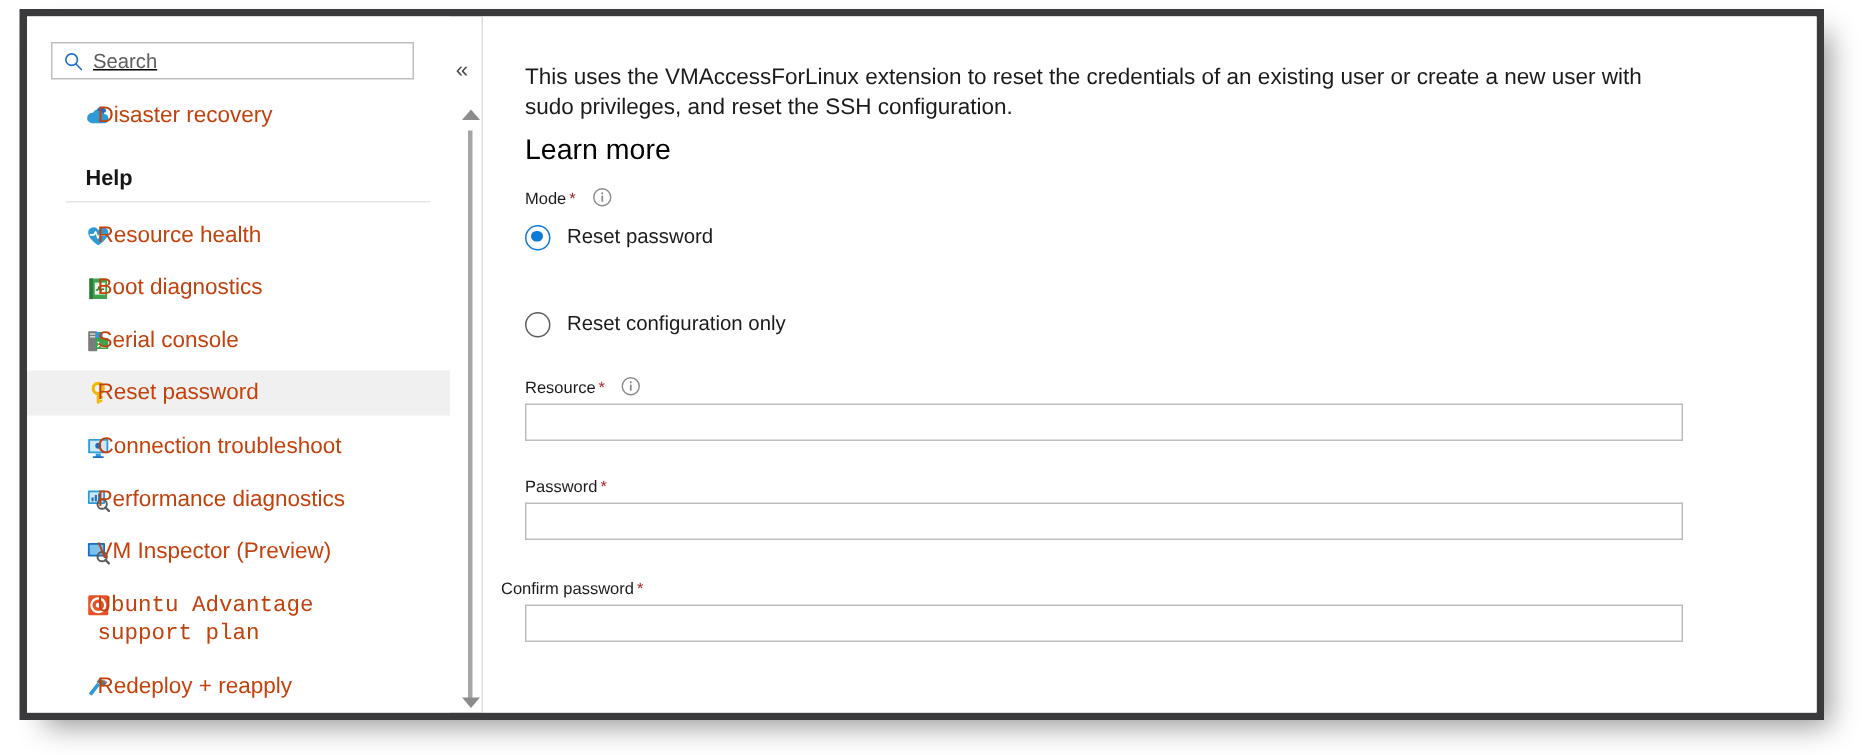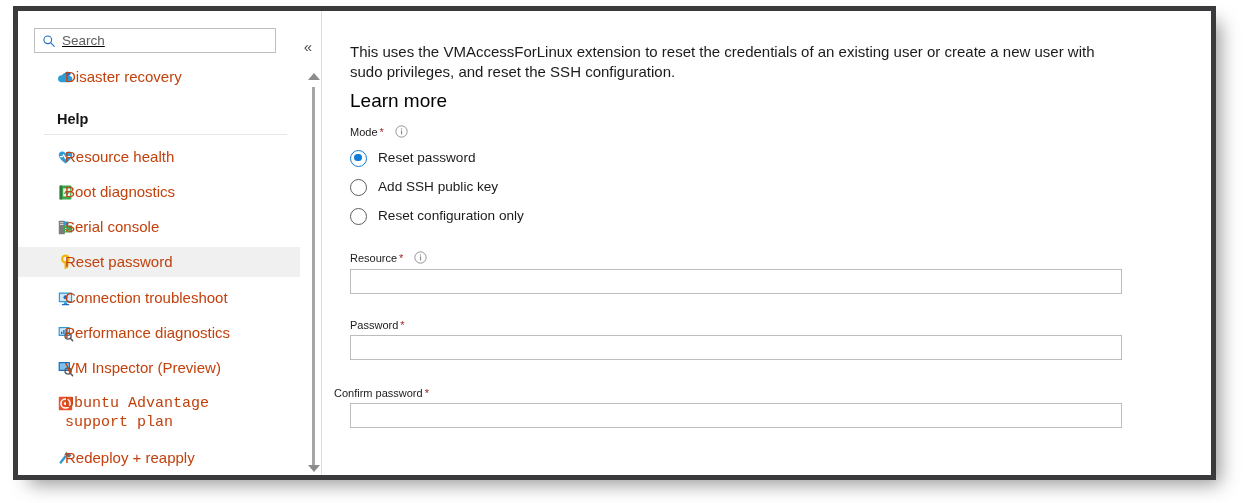--- a/index.html
+++ b/index.html
@@ -431,24 +431,20 @@
             <circle cx="7" cy="7" r="6.1" fill="none" stroke="#8a8a8a" stroke-width="1"></circle>
             <circle cx="7" cy="4.2" r="0.75" fill="#8a8a8a"></circle>
             <rect x="6.4" y="5.8" width="1.25" height="4.4" fill="#8a8a8a"></rect>
           </svg>
         </div>
 
         <div class="radio-row on" style="top:136px">
           <span class="radio-mark"></span>
           <span class="radio-label">Reset password</span>
         </div>
-        <div class="radio-row" style="top:165px">
-          <span class="radio-mark"></span>
-          <span class="radio-label">Add SSH public key</span>
-        </div>
         <div class="radio-row" style="top:194px">
           <span class="radio-mark"></span>
           <span class="radio-label">Reset configuration only</span>
         </div>
 
         <div class="field-label" style="left:28px; top:240px;">
           <span>Resource</span><span class="req">*</span>
           <svg class="info-ic" viewBox="0 0 14 14">
             <circle cx="7" cy="7" r="6.1" fill="none" stroke="#8a8a8a" stroke-width="1"></circle>
             <circle cx="7" cy="4.2" r="0.75" fill="#8a8a8a"></circle>

